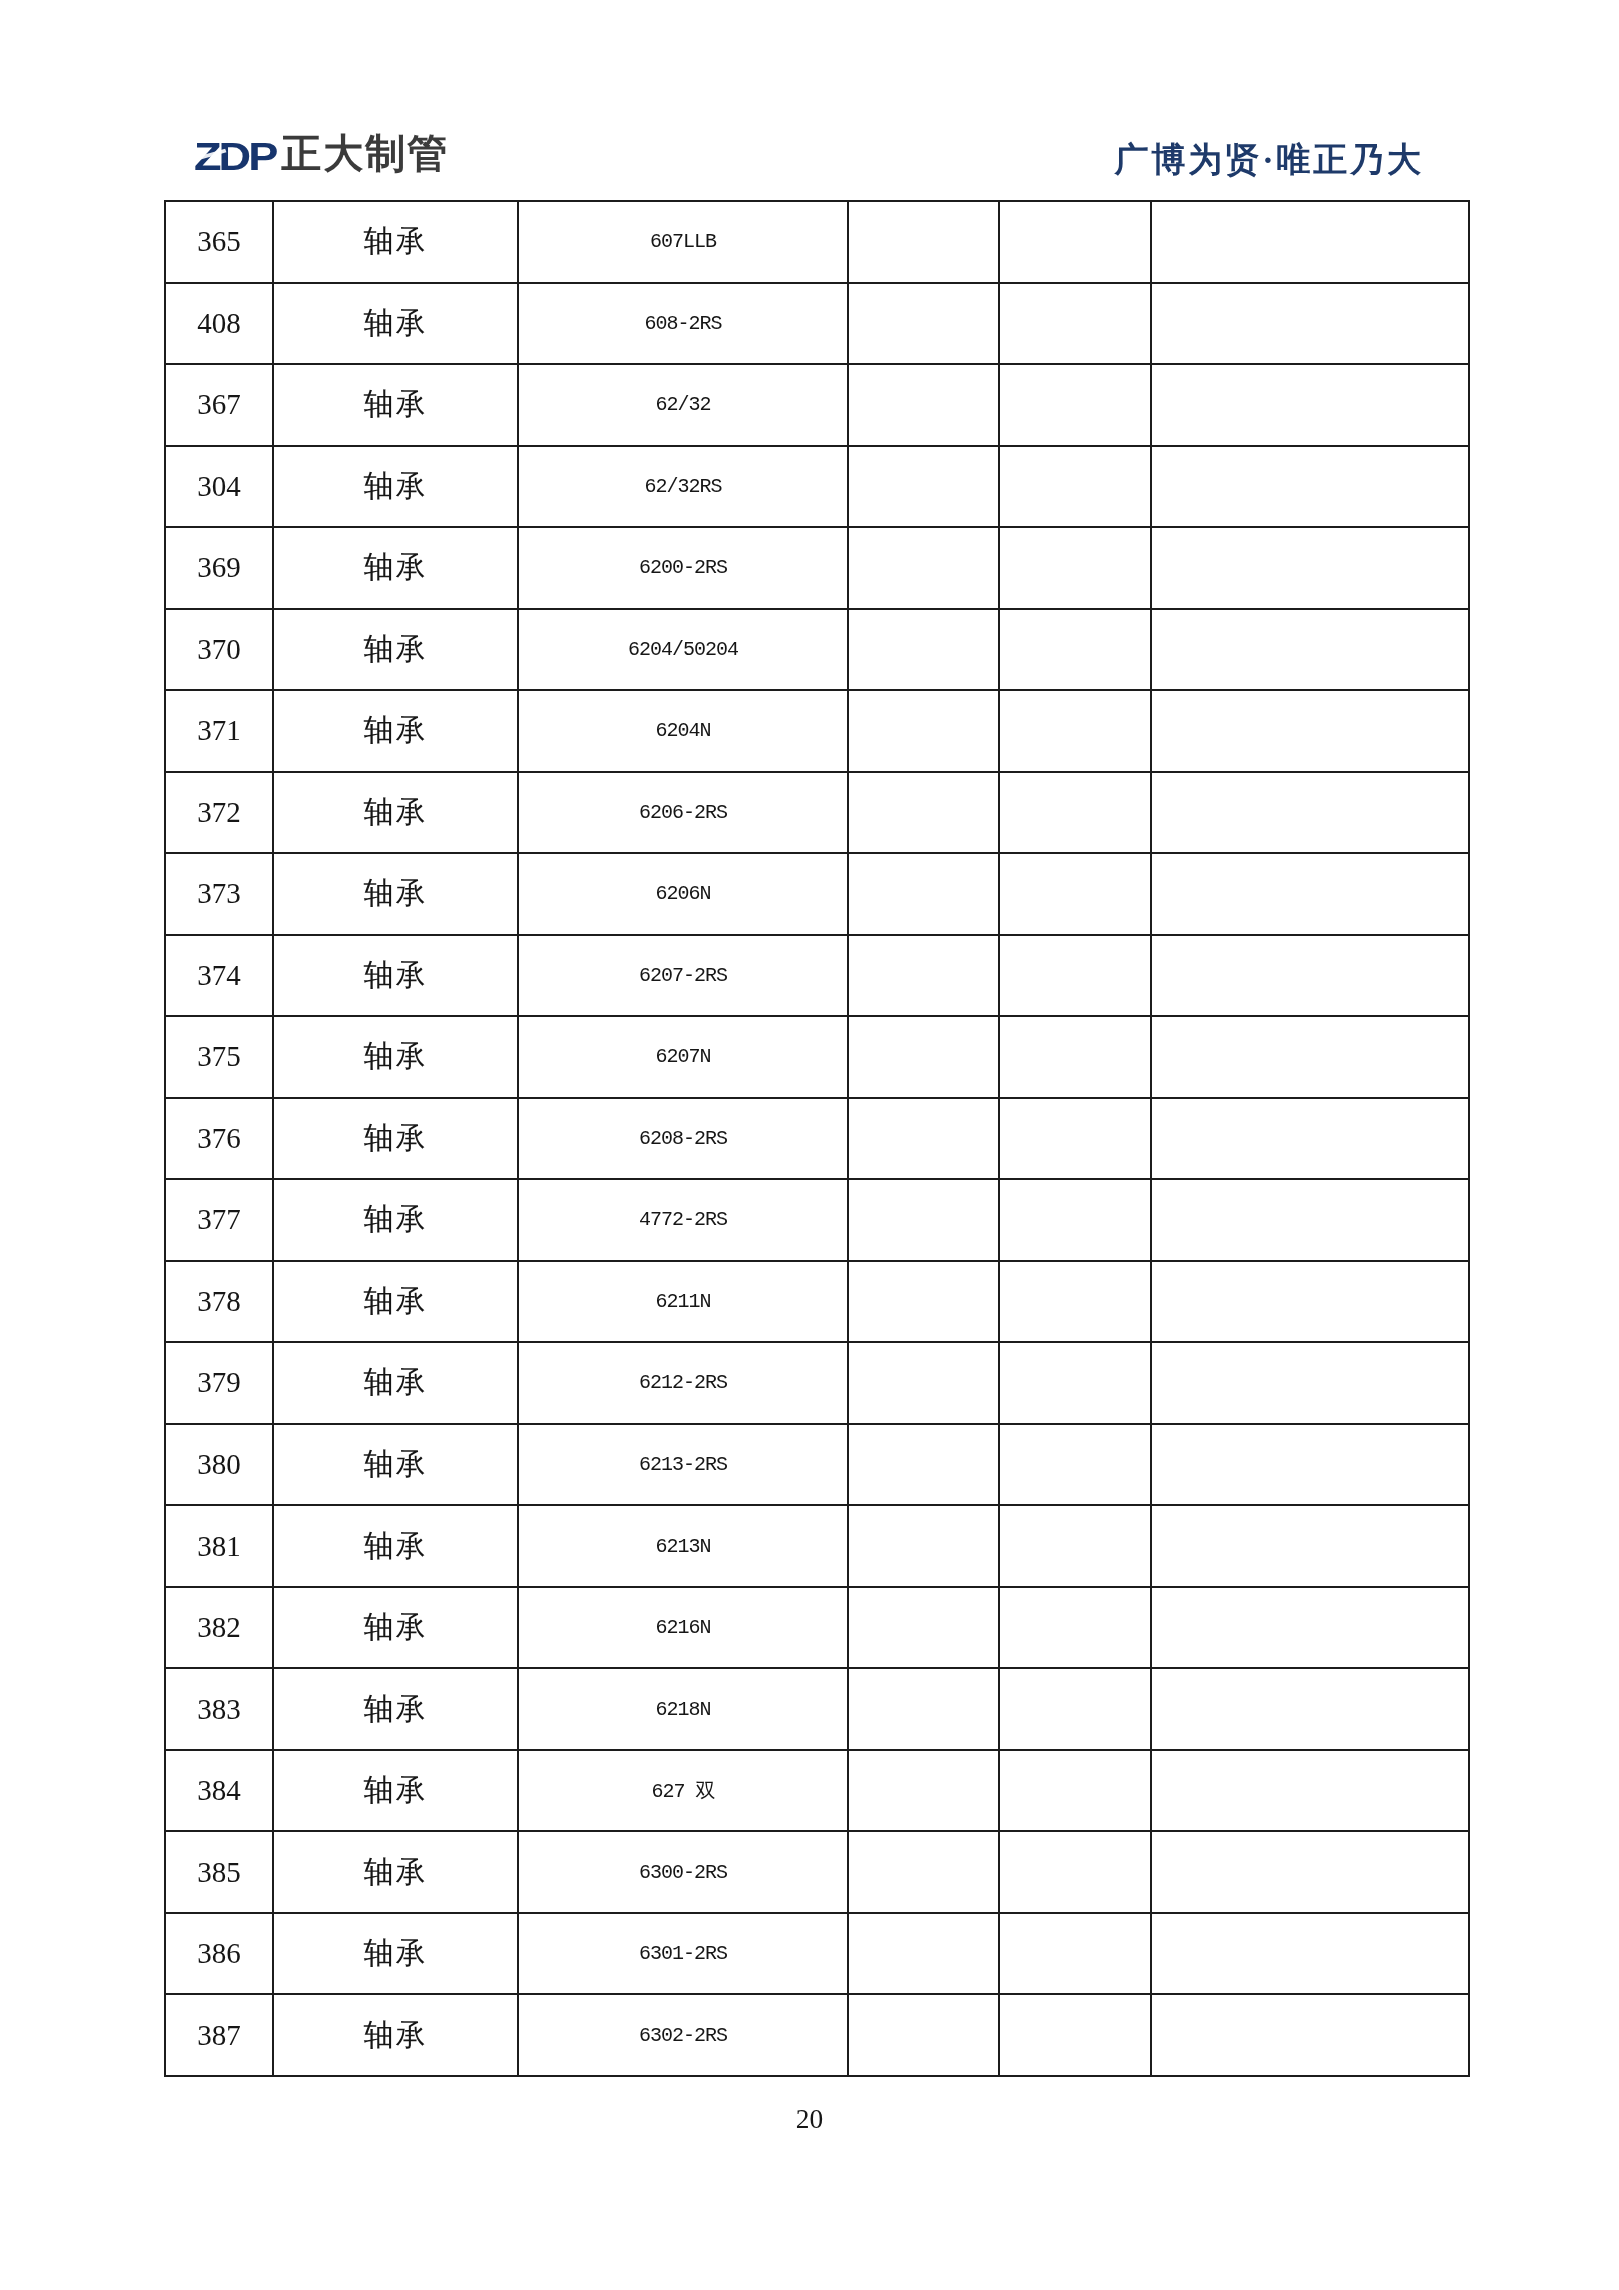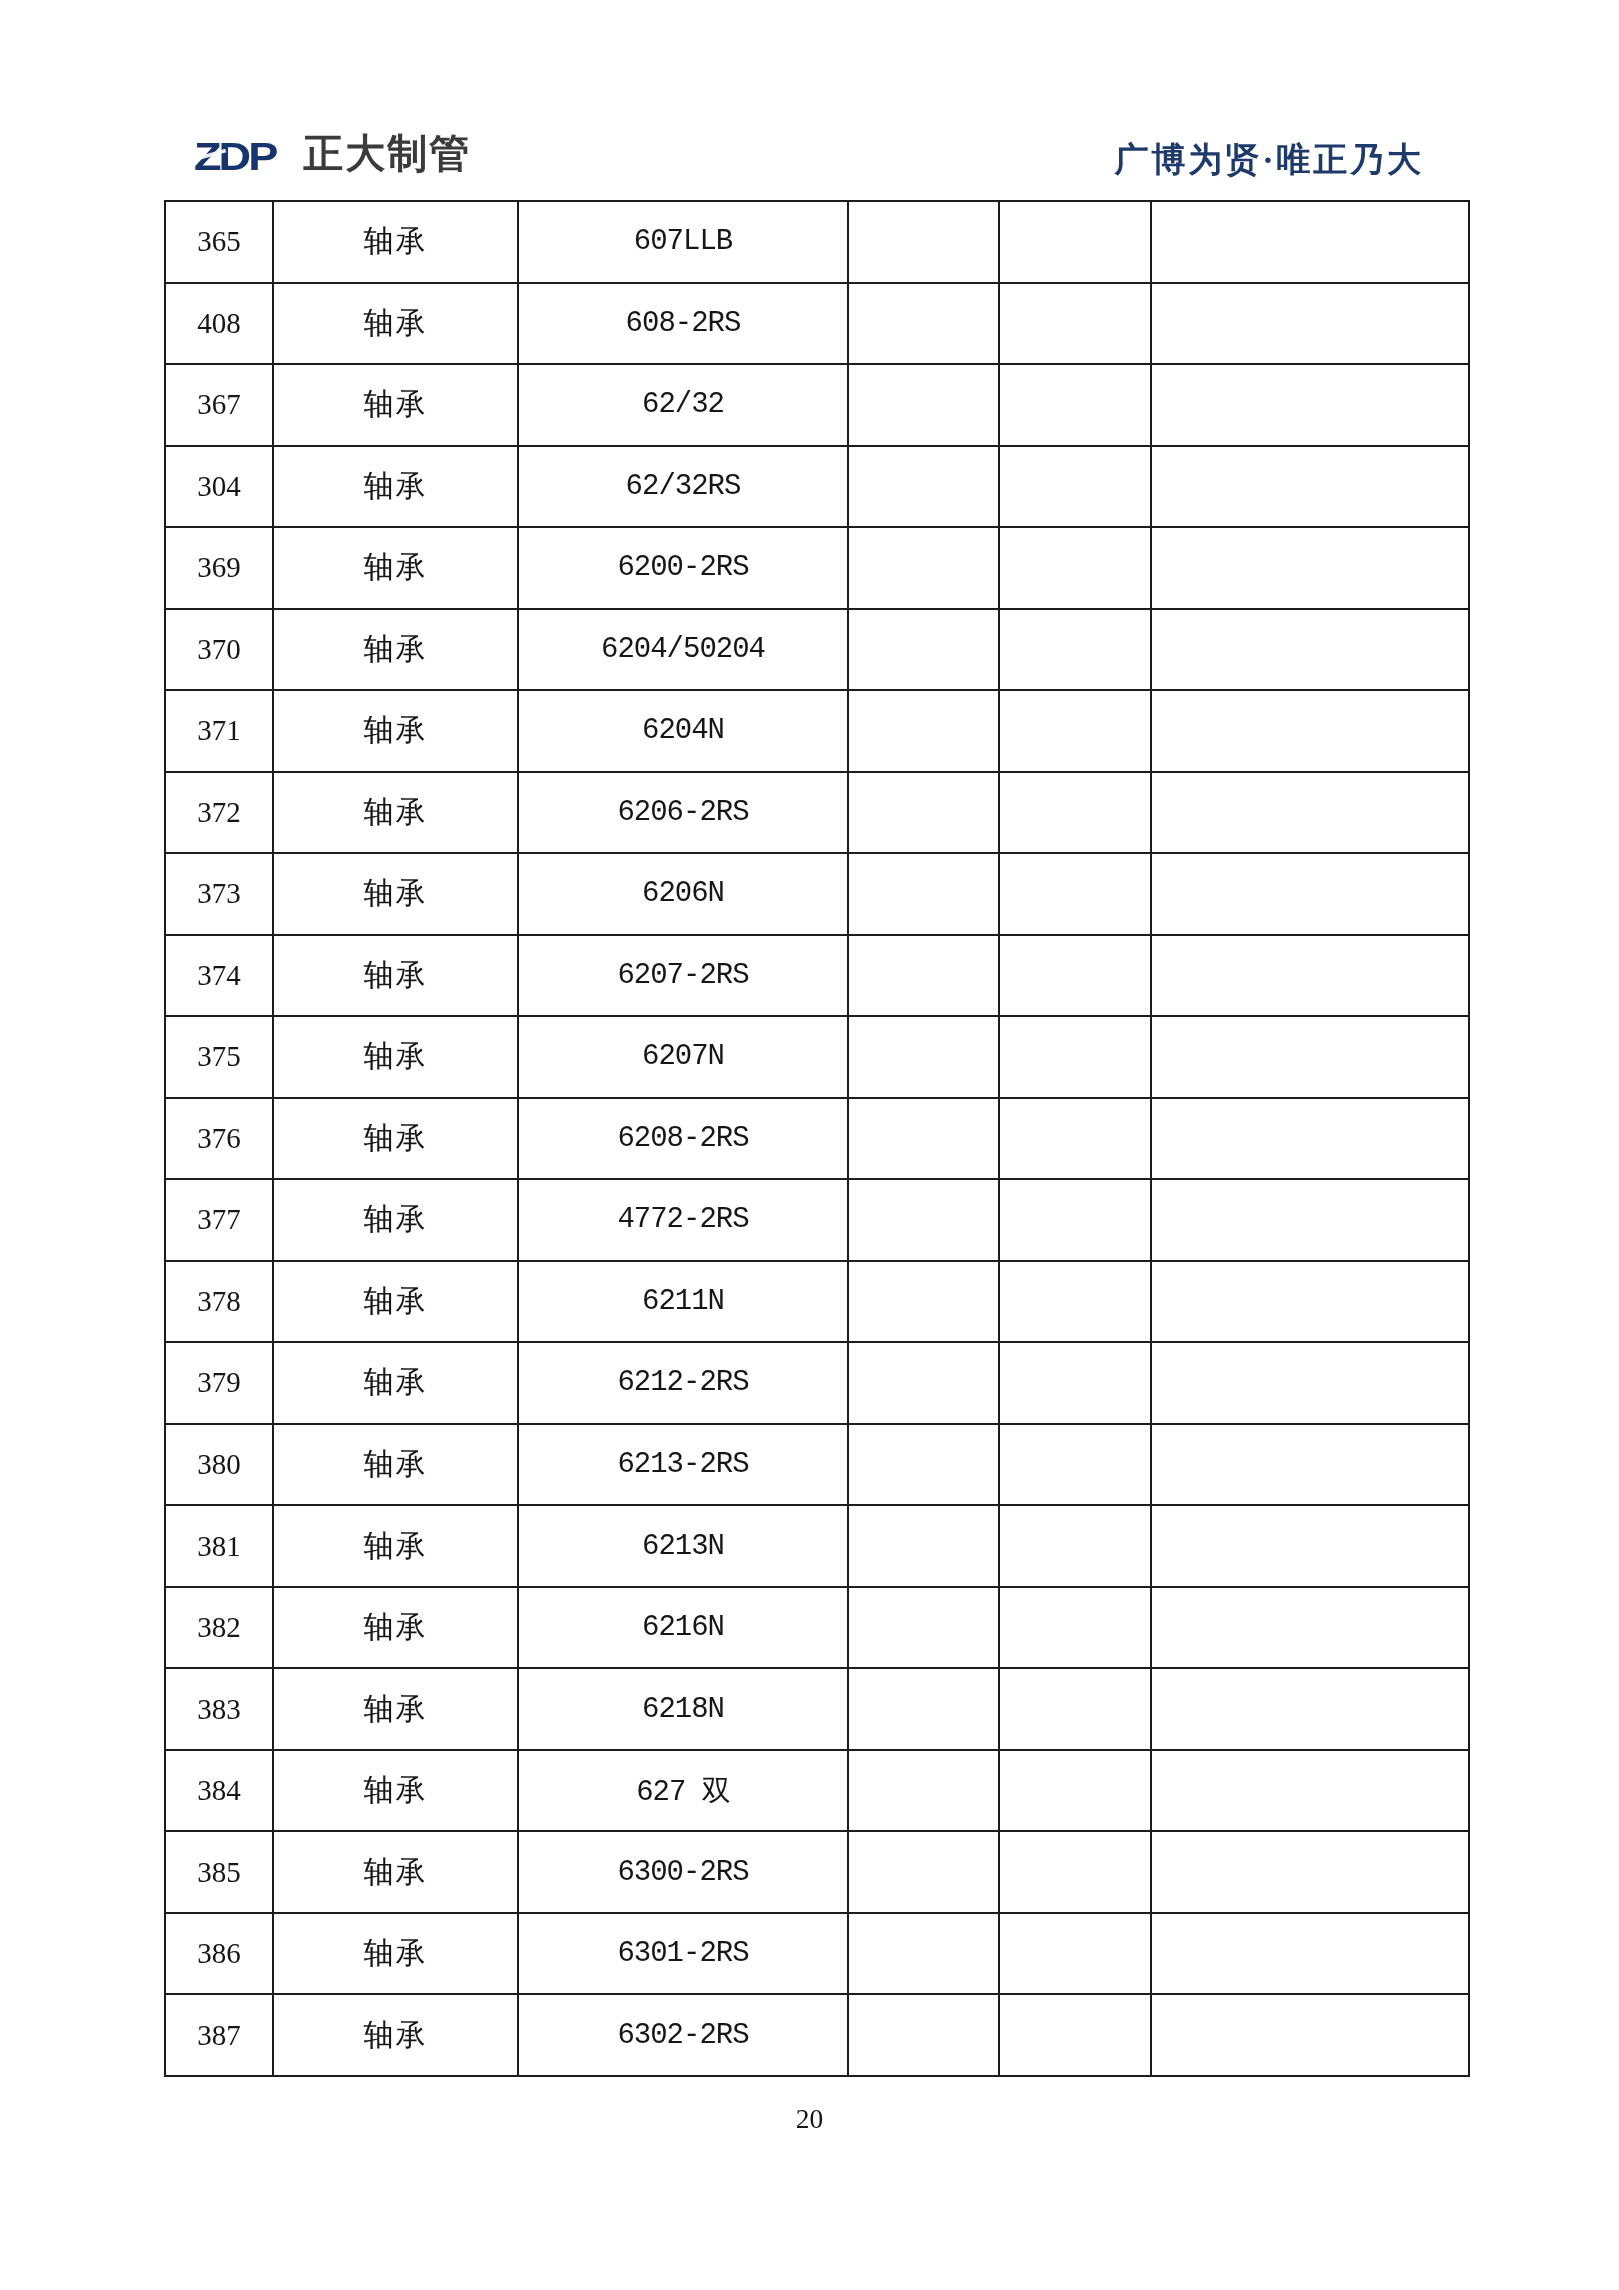--- a/index.html
+++ b/index.html
@@ -14,21 +14,21 @@
     overflow: hidden;
   }
 
   
   .header-logo {
     position: absolute;
     left: 196px;
     top: 135px;
     display: flex;
     align-items: center;
-    gap: 30px;
+    gap: 8px;
     white-space: nowrap;
   }
   .logo-mark {
     position: relative;
     font-family: "Liberation Sans", sans-serif;
     font-weight: 900;
     font-size: 43px;
     line-height: 1;
     letter-spacing: -2.9px;
     color: var(--logo-blue, #17356d);
@@ -85,21 +85,21 @@
     font-family: "Liberation Serif", serif;
     font-size: 29px;
   }
   .parts-table td.c1 {
     font-family: "Liberation Serif", serif;
     font-size: 30px;
     letter-spacing: 2px;
   }
   .parts-table td.c2 {
     font-family: "Liberation Mono", monospace;
-    font-size: 29px;
+    font-size: 20px;
     letter-spacing: -1px;
   }
 
   
   .footer {
     position: absolute;
     left: 0;
     top: 2104px;
     width: 100%;
     text-align: center;

